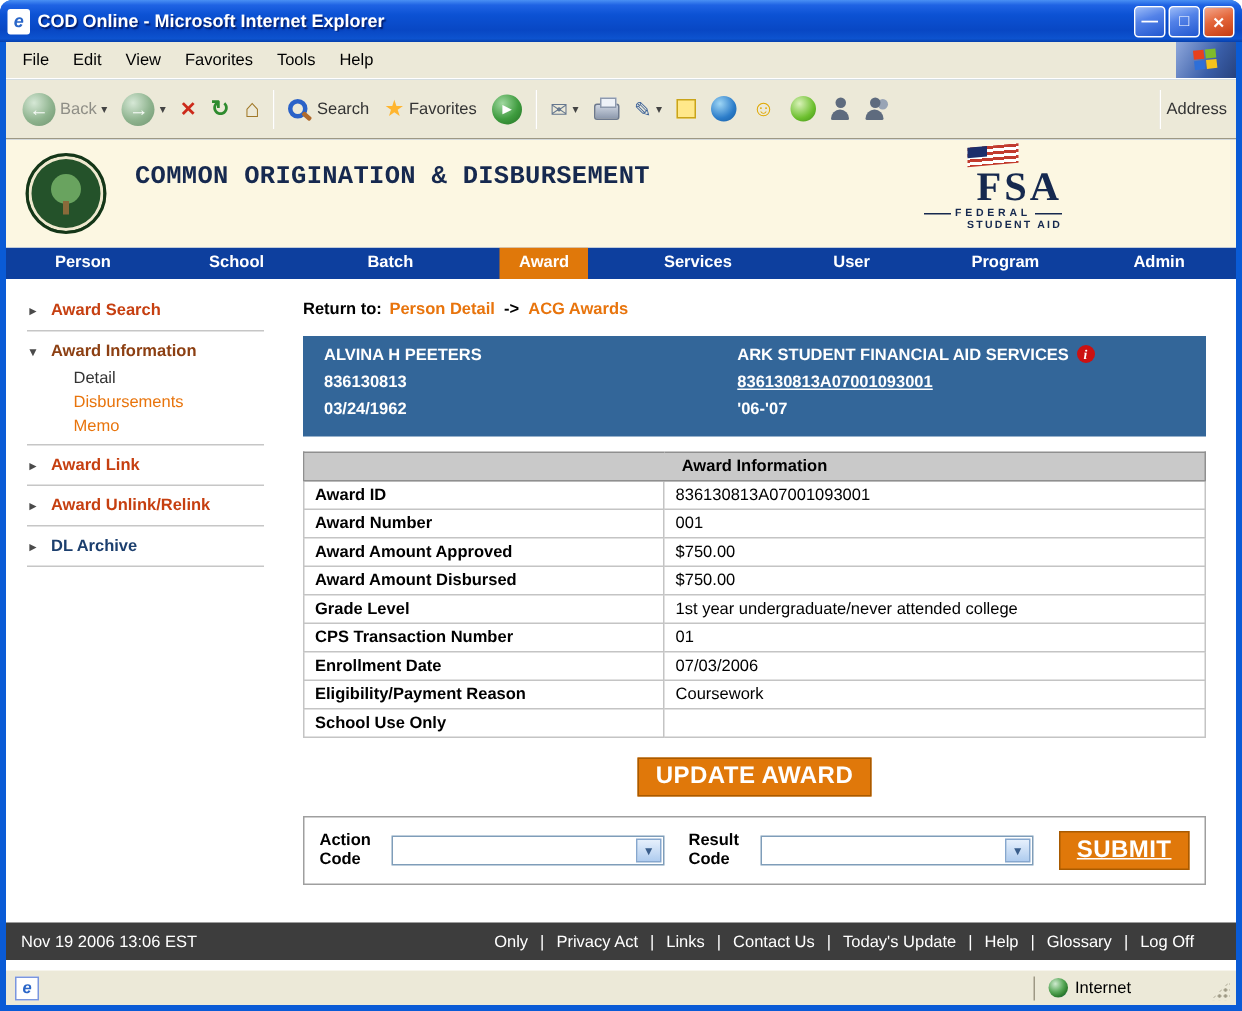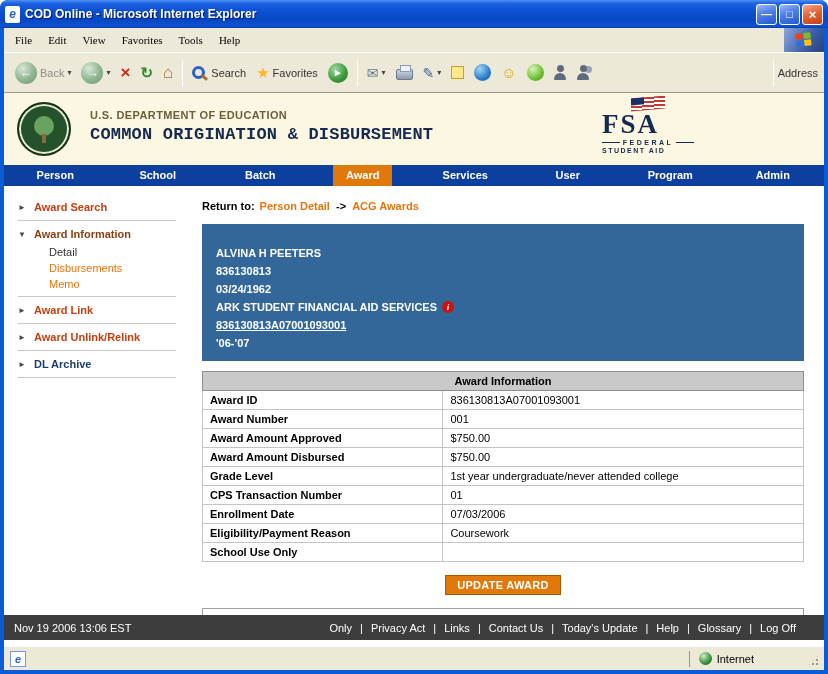--- a/index.html
+++ b/index.html
@@ -13,21 +13,21 @@
   .ie-icon { width:15px; height:17px; background:#fff; border-radius:2px; display:flex; align-items:center; justify-content:center;
     color:#2A66C8; font-size:12px; font-style:italic; font-weight:bold; }
   .title-text { flex:1; margin-left:5px; color:#fff; font-weight:bold; font-size:12px; text-shadow:1px 1px 1px rgba(0,20,90,.9); white-space:nowrap; overflow:hidden; }
   .win-btn { width:21px; height:21px; margin-left:2px; border-radius:3px; border:1px solid #fff; color:#fff;
     display:flex; align-items:center; justify-content:center; font-size:11px; font-weight:bold; }
   .btn-min, .btn-max { background:linear-gradient(160deg,#9CBCF8 0%, #5382E8 40%, #2258D0 100%); }
   .btn-close { background:linear-gradient(160deg,#F4A98D 0%, #E4673C 45%, #C63C12 100%); font-size:13px; }
 
   
   .menubar { position:absolute; top:28px; left:4px; width:820px; height:25px; background:#ECE9D8; display:flex; align-items:center; padding-left:3px; border-bottom:1px solid #fff; }
-  .menu-item { padding:5px 8px; color:#000; font-size:11px;font-family:Liberation Serif, serif; }
+  .menu-item { padding:5px 8px; color:#000; font-size:11px; }
   .winlogo-box { margin-left:auto; width:40px; height:24px; background:linear-gradient(120deg,#8FA8DC,#3A5EA8 60%,#27427E); display:flex; align-items:center; justify-content:center; }
   .flag { width:16px; height:14px; display:grid; grid-template-columns:7px 7px; grid-template-rows:6px 6px; gap:1px; transform:rotate(-6deg); }
   .flag i:nth-child(1){background:#E8401C;} .flag i:nth-child(2){background:#7EBB2B;}
   .flag i:nth-child(3){background:#2E6FD8;} .flag i:nth-child(4){background:#F6C21C;}
 
   
   .toolbar { position:absolute; top:53px; left:4px; width:820px; height:40px; background:#ECE9D8; border-bottom:1px solid #9D9884; display:flex; align-items:center; padding:0 6px; }
   .tb-btn { display:flex; align-items:center; gap:3px; padding:3px 5px; border-radius:3px; color:#3b3b3b; }
   .tb-label { font-size:11px; color:#333; }
   .dim { color:#8E8E86; }
@@ -62,21 +62,21 @@
 
   
   .branding { position:relative; height:72px; background:#FCF7E2; }
   .seal { position:absolute; left:13px; top:9px; width:54px; height:54px; border-radius:50%; background:#24522A;
     border:2px solid #143618; box-shadow:inset 0 0 0 2px #EFE9CF; }
   .seal::before { content:""; position:absolute; left:50%; top:12px; transform:translateX(-50%); width:20px; height:20px; border-radius:50%; background:#69A35F; }
   .seal::after { content:""; position:absolute; left:50%; top:30px; transform:translateX(-50%); width:4px; height:9px; background:#8a6a3a; }
   .dept { position:absolute; left:86px; top:16px; }
   .dept-1 { font-size:11px; font-weight:bold; color:#6A603C; letter-spacing:.4px; margin-bottom:4px; }
   .dept-2 { font-size:17px; font-weight:bold; color:#16294F; letter-spacing:.2px;font-family:Liberation Mono, monospace; }
-  .fsa { position:absolute; right:130px; top:4px; width:92px; text-align:left; color:#16294F; }
+  .fsa { position:absolute; right:116px; top:4px; width:92px; text-align:right; color:#16294F; }
   .fsa-flag { width:34px; height:13px; margin:0 auto 1px; background:repeating-linear-gradient(#C23B2E 0 2px,#fff 2px 4px); position:relative; transform:skewY(-5deg); }
   .fsa-flag::before { content:""; position:absolute; left:0; top:0; width:13px; height:7px; background:#1C2E6B; }
   .fsa-name { font-family:"Liberation Serif", serif; font-size:27px; font-weight:bold; line-height:1; letter-spacing:2px; }
   .fsa-fed { display:flex; align-items:center; gap:3px; margin-top:1px; font-size:7px; letter-spacing:2.5px; font-weight:bold; }
   .fsa-fed .line { flex:1; height:1px; background:#16294F; }
   .fsa-sa { font-size:7px; letter-spacing:1.5px; font-weight:bold; margin-top:1px; }
 
   
   .navbar { height:21px; background:#0D3F9E; display:flex; }
   .nav-item { flex:1; text-align:center; height:21px; line-height:21px; color:#fff; font-weight:bold; font-size:11px; }
@@ -102,34 +102,34 @@
   .main { flex:1; padding:14px 20px 0 8px; }
   .return-line { font-weight:bold; font-size:11px; color:#000; }
   .olink { color:#E8740C; text-decoration:none; font-weight:bold; margin:12px 2px; }
   .arrow { margin:0 1px; }
   .title-row { display:flex; align-items:flex-end; margin-top:9px; }
   .page-title { font-size:16px; font-weight:bold; color:#333; }
   .help { margin-left:auto; display:flex; align-items:center; gap:2px; }
   .help-q { color:#333; font-size:13px; font-weight:bold; font-family:"Liberation Serif", serif; }
   .help-label { color:#E8740C; font-size:11px; font-weight:bold; }
 
-  .student-box { margin-top:12px; background:#336699; color:#fff; padding:20px 14px 9px; display:flex; font-weight:bold; line-height:18px; font-size:11px;flex-direction:column; }
+  .student-box { margin-top:12px; background:#336699; color:#fff; padding:4px 14px 9px; display:flex; font-weight:bold; line-height:18px; font-size:11px; }
   .student-box .col1 { width:48%; }
   .student-box .col2 { flex:1; }
   .wlink { color:#fff; text-decoration:underline; font-weight:bold; }
   .info-icon { display:inline-flex; width:12px; height:12px; border-radius:50%; background:#CC1111; color:#fff; font-size:9px; font-weight:bold;
     align-items:center; justify-content:center; font-family:"Liberation Serif", serif; font-style:italic; margin-left:5px; vertical-align:1px; }
 
   .award-table { width:100%; border-collapse:collapse; margin-top:10px; border:1px solid #8f8f8f; }
   .award-table th { background:#C9C9C9; border:1px solid #8f8f8f; font-size:11px; padding:3px; color:#000; }
   .award-table td { border:1px solid #C4C4C4; font-size:11px; padding:3px 7px; height:13px; color:#000; }
   .award-table td.lbl { width:40%; font-weight:bold; }
 
   .btn-row { text-align:center; margin-top:13px; }
-  .orange-btn { display:inline-block; background:#E0780A; color:#fff; font-weight:bold; font-size:11px; padding:3px 11px; border:1px solid #A85A00; letter-spacing:.3px; cursor:pointer; }
+  .orange-btn { display:inline-block; background:#E0780A; color:#fff; font-weight:bold; font-size:16px; padding:3px 11px; border:1px solid #A85A00; letter-spacing:.3px; cursor:pointer; }
 
   .action-box { margin-top:13px; border:1px solid #9f9f9f; padding:9px 10px; display:flex; align-items:center; }
   .code-label { font-weight:bold; font-size:11px; width:48px; line-height:13px; }
   .xp-select { position:relative; width:182px; height:20px; background:#fff; border:1px solid #7F9DB9; display:inline-block; }
   .sel-btn { position:absolute; top:1px; right:1px; bottom:1px; width:17px; background:linear-gradient(#E6F0FC,#AFCCEF); border:1px solid #86A7CE;
     display:flex; align-items:center; justify-content:center; font-size:8px; color:#3A5E8C; }
   .gap { width:16px; display:inline-block; }
   .submit { margin-left:auto;text-decoration:underline; }
 
   
@@ -244,21 +244,20 @@
       </div>
     <span class="tb-sep addr-sep"></span>
     <span class="tb-label">Address</span>
   </div>
 
   <div class="viewport">
 
     <div class="branding">
       <div class="seal"></div>
       <div class="dept">
-        <div class="dept-1">U.S. DEPARTMENT OF EDUCATION</div>
         <div class="dept-2">COMMON ORIGINATION &amp; DISBURSEMENT</div>
       </div>
       <div class="fsa">
         <div class="fsa-flag"></div>
         <div class="fsa-name">FSA</div>
         <div class="fsa-fed">
             <span class="line"></span>
             <span>FEDERAL</span>
             <span class="line"></span>
           </div>

